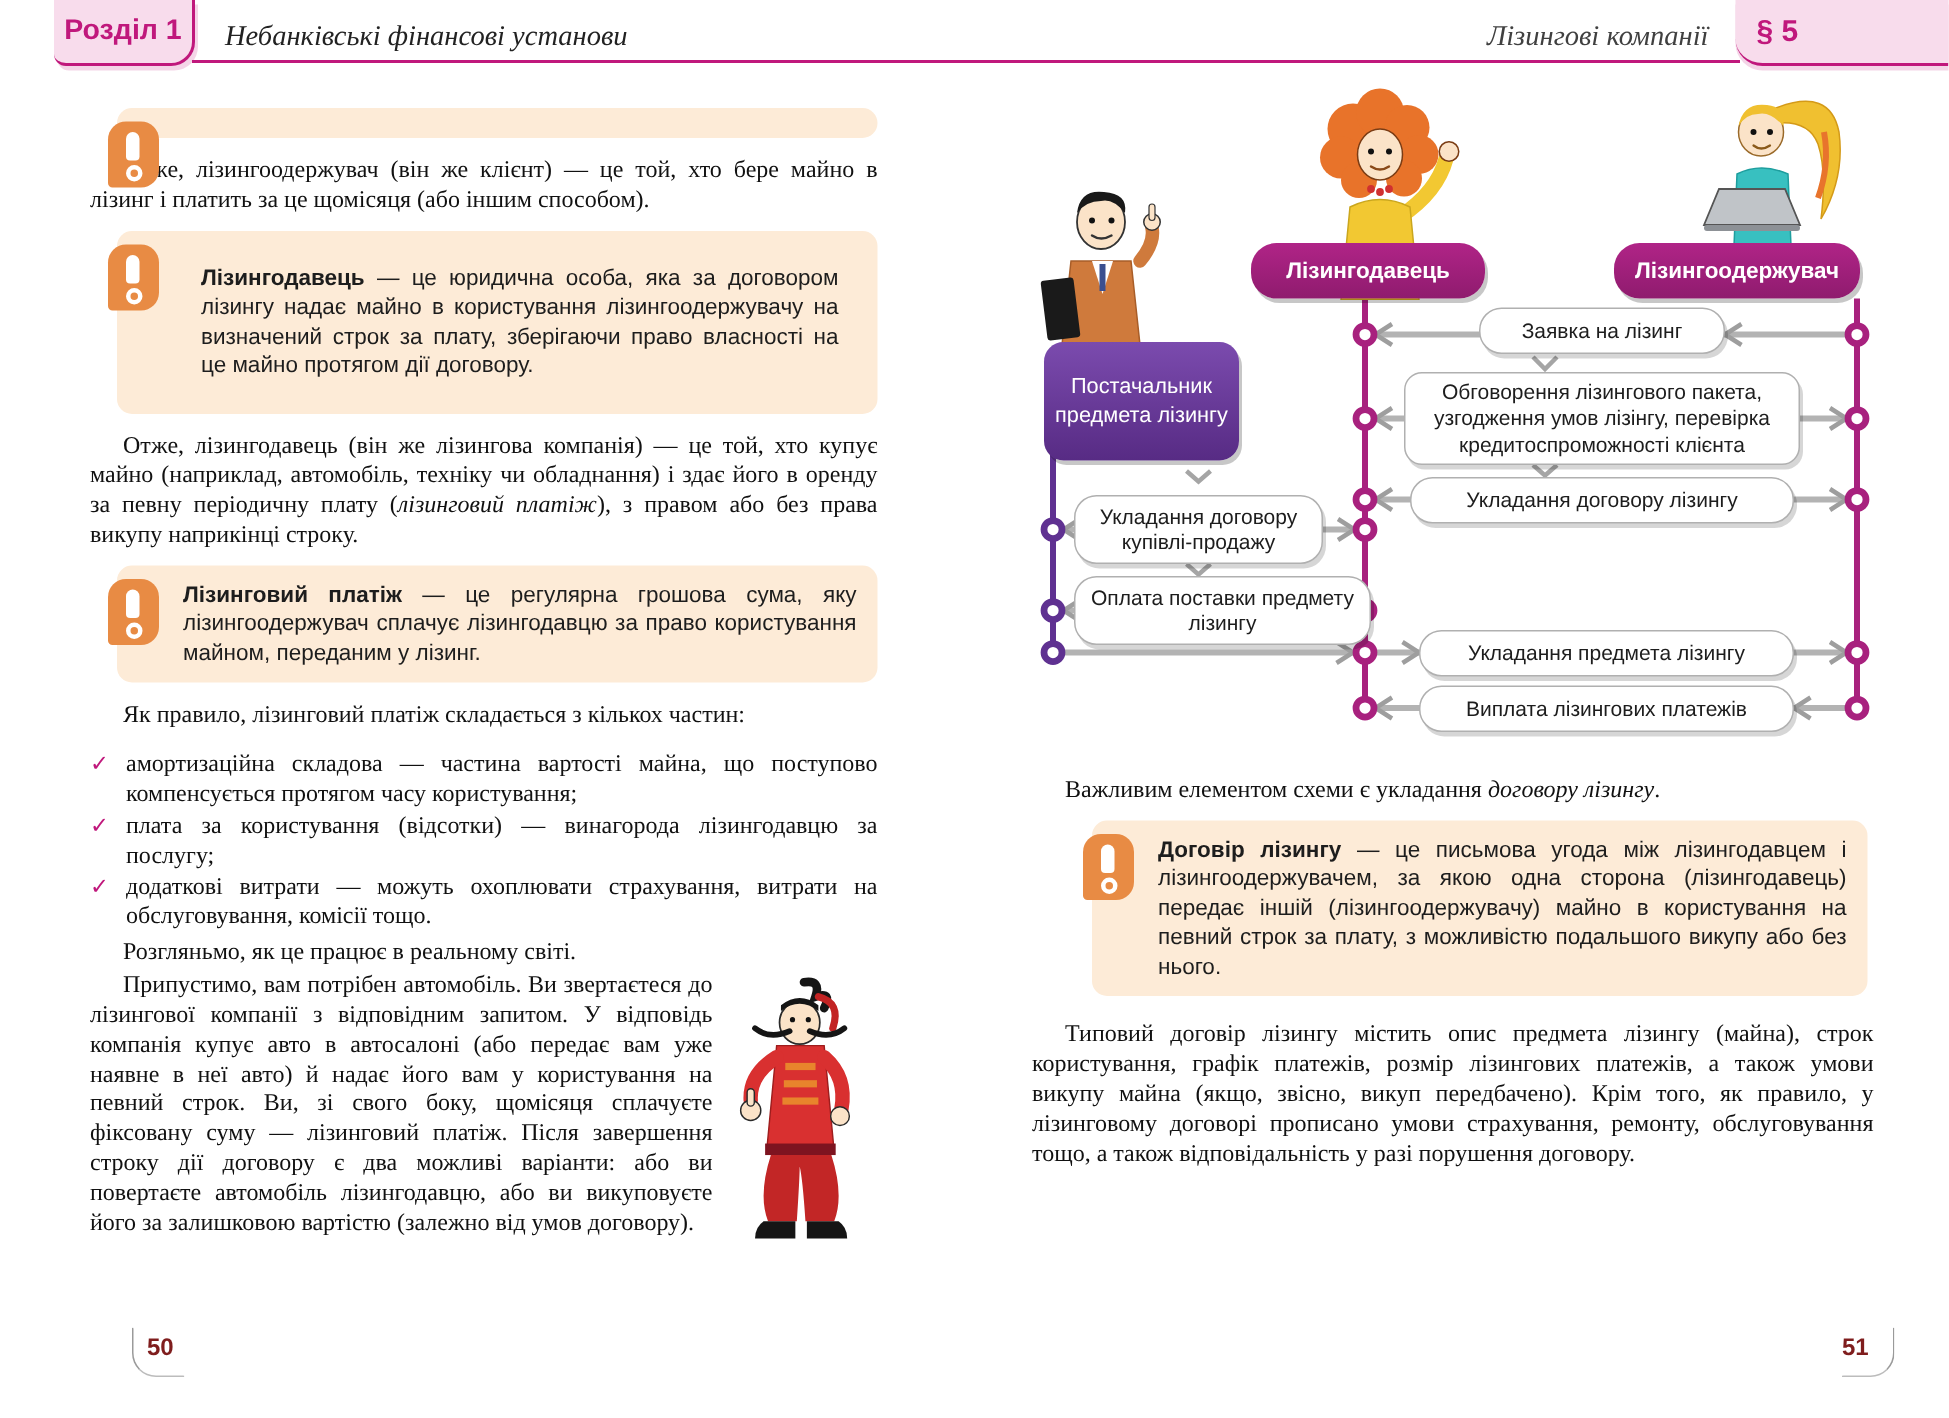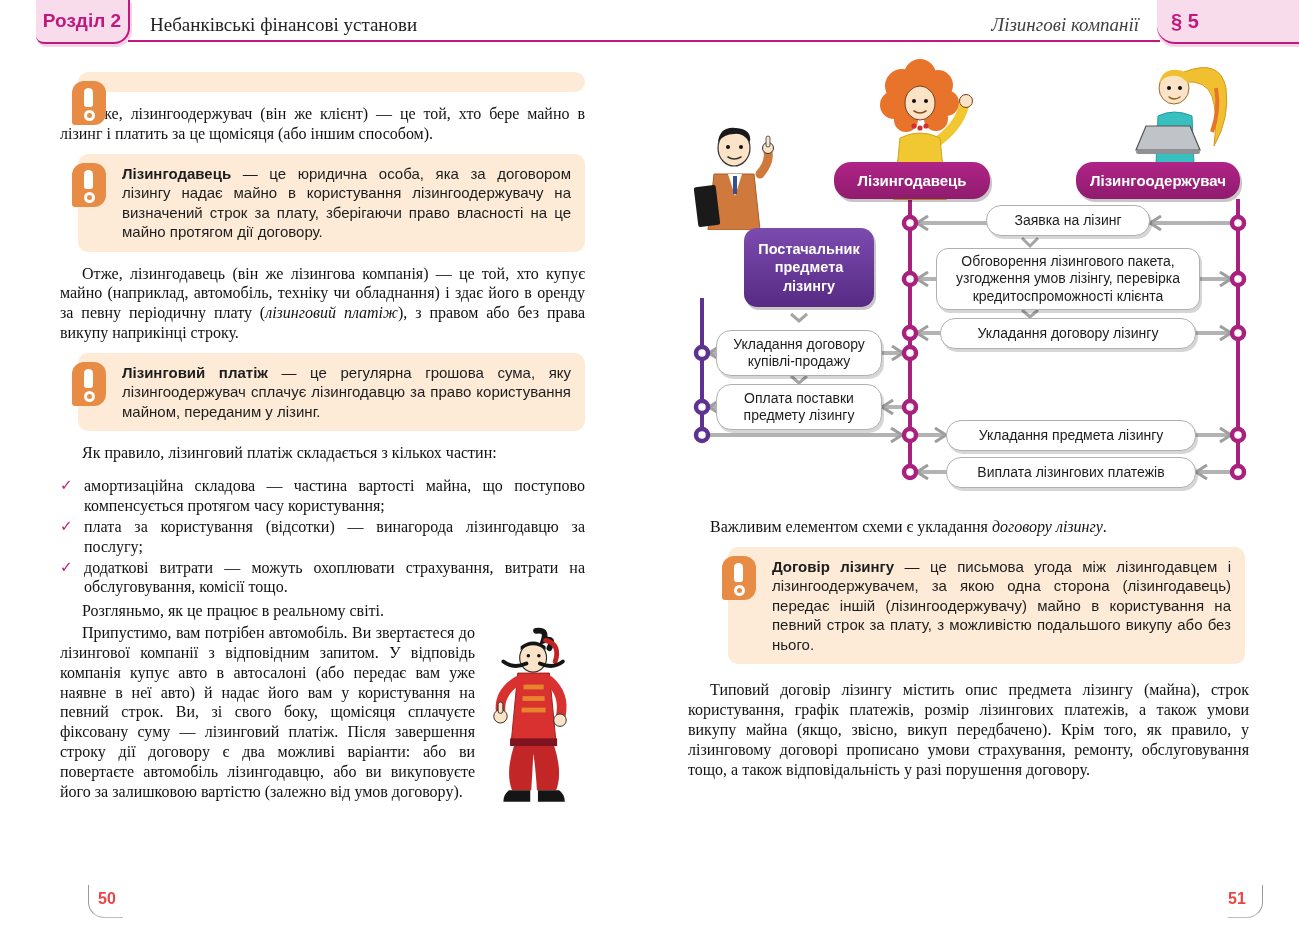--- a/index.html
+++ b/index.html
@@ -9,21 +9,21 @@
   }
   
   .tab-left{
     position:absolute;left:36px;top:0;width:92px;height:42px;
     background:#f8dcec;border-right:2px solid #c0187c;border-bottom:2px solid #c0187c;
     border-radius:0 0 16px 8px;display:flex;align-items:center;justify-content:center;
     box-shadow:2px 3px 0 rgba(192,24,124,.18);
   }
   .tab-left span{font-family:"Liberation Sans",sans-serif;font-weight:bold;font-size:19px;color:#c0187c;}
   .hline{position:absolute;left:128px;top:40px;width:1032px;height:2px;background:#c0187c;}
-  .chapter-title{position:absolute;left:150px;top:14px;font-size:19px;color:#222;}
+  .chapter-title{position:absolute;left:150px;top:14px;font-style:italic;font-size:19px;color:#222;}
   .section-title{position:absolute;right:160px;top:14px;font-style:italic;font-size:19px;color:#404040;}
   .tab-right{
     position:absolute;left:1157px;top:0;width:142px;height:42px;
     background:#f8dcec;border-left:none;border-bottom:2px solid #c0187c;
     border-radius:0 0 0 18px;box-shadow:0 3px 0 rgba(192,24,124,.18);
   }
   .tab-right span{position:absolute;left:14px;top:10px;font-family:"Liberation Sans",sans-serif;font-weight:bold;font-size:20px;color:#c0187c;}
   
   .page-left{position:absolute;left:60px;top:62px;width:525px;}
   .page-right{position:absolute;left:688px;top:58px;width:575px;}
@@ -69,49 +69,49 @@
     border-radius:17px;color:#fff;display:flex;align-items:center;justify-content:center;
     font-family:"Liberation Sans",sans-serif;font-weight:bold;font-size:15px;
     box-shadow:2px 3px 0 rgba(0,0,0,.22);
   }
   .actor.lessor{left:146px;top:104px;width:156px;height:37px;}
   .actor.lessee{left:388px;top:104px;width:164px;height:37px;}
   .supplier{
     position:absolute;z-index:2;left:8px;top:170px;width:130px;height:79px;
     background:linear-gradient(#7b4bae,#572b84);border-radius:13px;color:#fff;
     display:flex;align-items:center;justify-content:center;text-align:center;
-    font-family:"Liberation Sans",sans-serif;font-weight:bold;font-size:14.5px;line-height:1.25;
-    box-shadow:2px 3px 0 rgba(0,0,0,.22);padding:0 6px;box-sizing:border-box;margin-left:48px;
+    font-family:"Liberation Sans",sans-serif;font-weight:normal;font-size:14.5px;line-height:1.25;
+    box-shadow:2px 3px 0 rgba(0,0,0,.22);padding:0 6px;box-sizing:border-box;
   }
   .step{
     position:absolute;z-index:2;background:#fff;border:1.5px solid #b0b0b0;border-radius:15px;
     display:flex;align-items:center;justify-content:center;text-align:center;
     font-family:"Liberation Sans",sans-serif;font-size:14px;line-height:1.22;color:#1d1d1d;
     box-shadow:2px 3px 0 rgba(0,0,0,.16);padding:2px 8px;box-sizing:border-box;
   }
   .s1{left:298px;top:147px;width:164px;height:31px;}
   .s2{left:248px;top:190px;width:264px;height:62px;border-radius:12px;}
   .s3{left:252px;top:260px;width:256px;height:31px;}
   .s4{left:28px;top:272px;width:166px;height:46px;}
-  .s5{left:28px;top:326px;width:166px;height:46px;}
+  .s5{left:28px;top:326px;width:198px;height:46px;}
   .s6{left:258px;top:362px;width:250px;height:31px;}
   .s7{left:258px;top:399px;width:250px;height:31px;}
   
   .corner{position:absolute;width:34px;height:32px;z-index:1;}
   .corner.l{left:88px;top:885px;border-left:1.5px solid #9a9a9a;border-bottom:1.5px solid #bcbcbc;border-radius:0 0 0 16px;}
   .corner.r{left:1228px;top:885px;border-right:1.5px solid #9a9a9a;border-bottom:1.5px solid #bcbcbc;border-radius:0 0 16px 0;}
-  .pageno{position:absolute;font-family:"Liberation Sans",sans-serif;font-weight:bold;font-size:16px;color:#ef4444;z-index:2;}
+  .pageno{position:absolute;font-family:"Liberation Sans",sans-serif;font-weight:bold;font-size:16px;color:#7f1d1d;z-index:2;}
   .pageno.left{left:98px;top:890px;}
   .pageno.right{left:1228px;top:890px;}
 </style>
 </head>
 <body>
 
 <div class="tab-left">
-  <span>Розділ 2</span>
+  <span>Розділ 1</span>
 </div>
 <div class="hline"></div>
 <div class="chapter-title">Небанківські фінансові установи</div>
 <div class="section-title">Лізингові компанії</div>
 <div class="tab-right">
   <span>§ 5</span>
 </div>
 
 <main class="page-left">
 
@@ -122,21 +122,21 @@
       </span>
   </aside>
 
   <p class="body">Отже, лізингоодержувач (він же клієнт) — це той, хто бере майно в лізинг і платить за це щомісяця (або іншим способом).</p>
 
   <aside class="defbox">
     <span class="excl">
         <i class="bar"></i>
         <i class="ring"></i>
       </span>
-    <p style="margin:0"><b>Лізингодавець</b><span> — це юридична особа, яка за договором лізингу надає майно в користування лізингоодержувачу на визначений строк за плату, зберігаючи право власності на це майно протягом дії договору.</span></p>
+    <p style="margin:12px"><b>Лізингодавець</b><span> — це юридична особа, яка за договором лізингу надає майно в користування лізингоодержувачу на визначений строк за плату, зберігаючи право власності на це майно протягом дії договору.</span></p>
   </aside>
 
   <p class="body"><span>Отже, лізингодавець (він же лізингова компанія) — це той, хто купує майно (наприклад, автомобіль, техніку чи обладнання) і здає його в оренду за певну періодичну плату (</span><i>лізинговий платіж</i><span>), з правом або без права викупу наприкінці строку.</span></p>
 
   <aside class="defbox">
     <span class="excl">
         <i class="bar"></i>
         <i class="ring"></i>
       </span>
     <p style="margin:0"><b>Лізинговий платіж</b><span> — це регулярна грошова сума, яку лізингоодержувач сплачує лізингодавцю за право користування майном, переданим у лізинг.</span></p>

